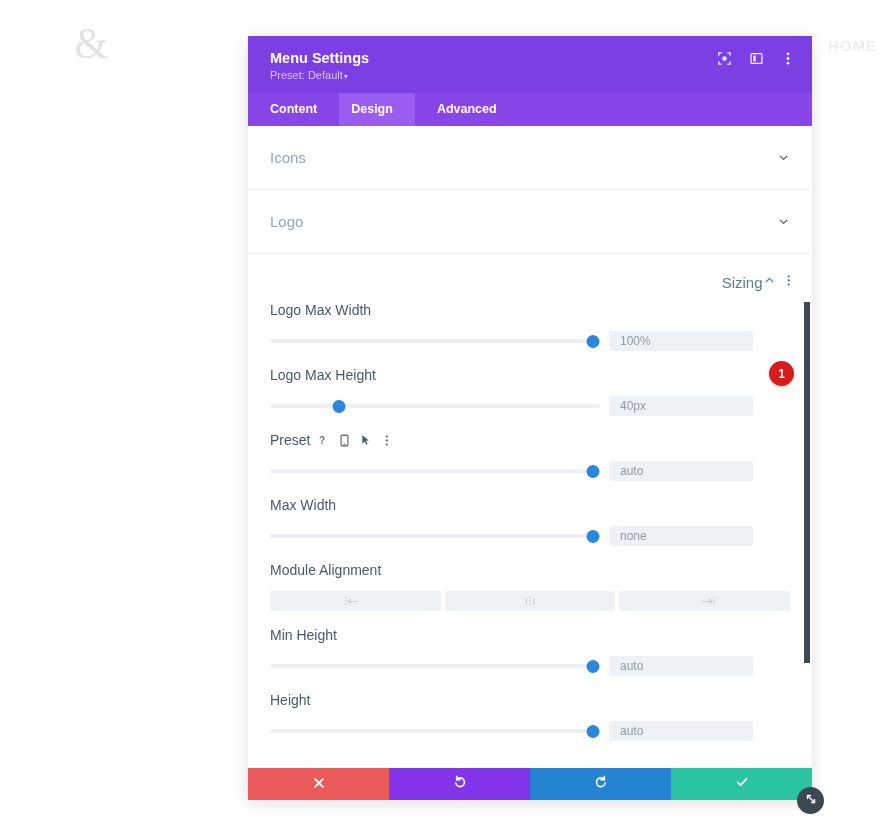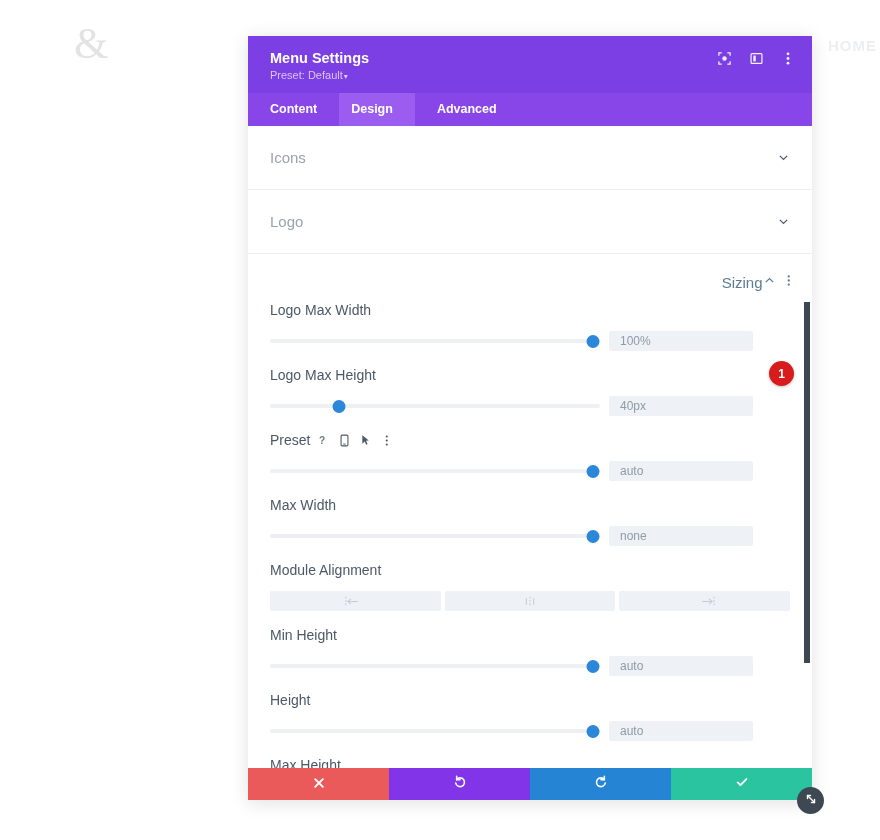--- a/index.html
+++ b/index.html
@@ -496,26 +496,20 @@
           </div>
           <div class="field-control">
             <div class="slider">
               <div class="slider-track"></div>
               <div class="slider-thumb" style="left:98%"></div>
             </div>
             <input class="val-input" type="text" readonly="" value="auto" style="">
           </div>
         </div>
 
-        <div class="field">
-          <div class="field-label-row">
-            <span class="field-label">Max Height</span>
-          </div>
-
-        </div>
 
       </div>
 
       <div class="scrollbar"></div>
     </div>
 
     <div class="modal-footer">
       <div class="fbtn red">
         <span>
           <svg width="12" height="12" viewBox="0 0 14 14" stroke="#ffffff" stroke-width="2.2" stroke-linecap="round">

